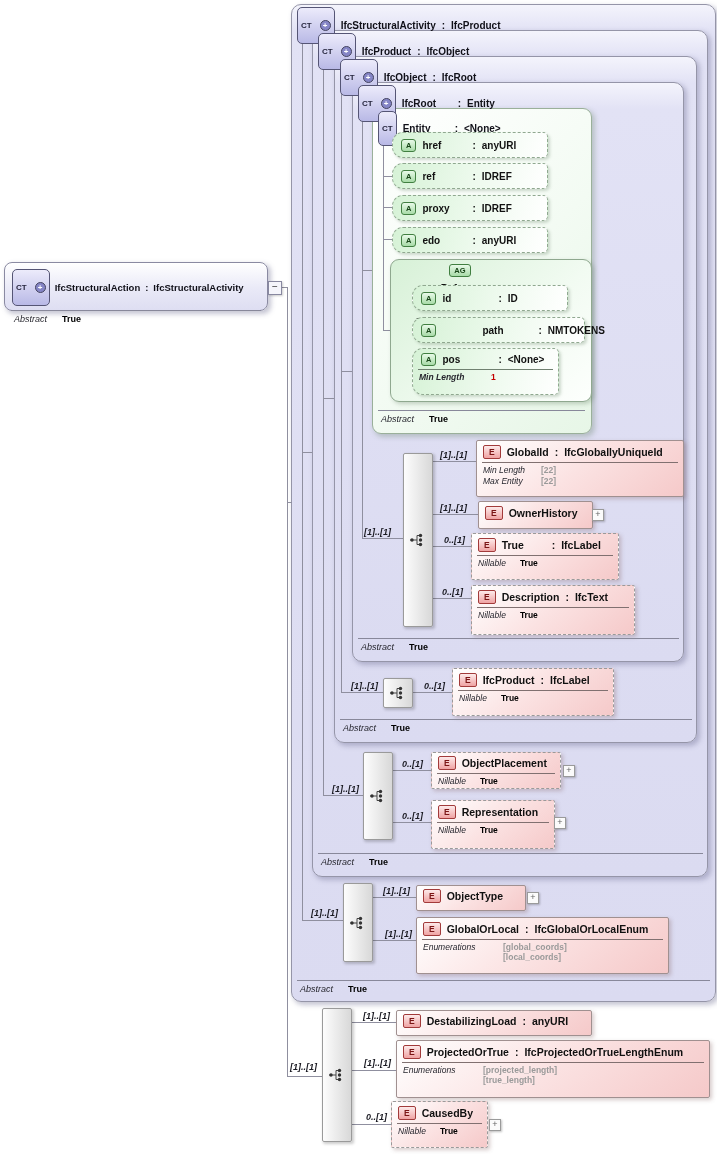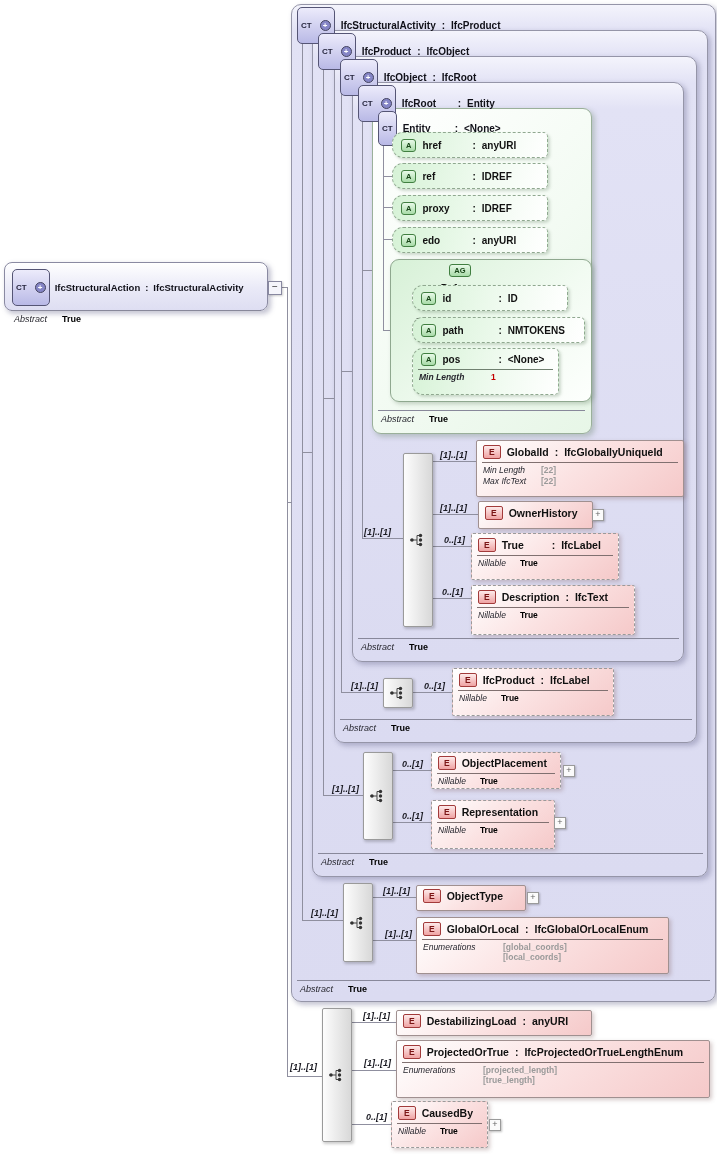--- a/index.html
+++ b/index.html
@@ -240,21 +240,21 @@
       <span>instanceAttributes</span>
   </div>
   <div class="attr" style="left:412px; top:285px; width:146px; height:24px;">
     <span class="badge b-a">A</span>
     <span style="min-width:50px;">id</span>
       <span>:</span>
       <span>ID</span>
   </div>
   <div class="attr" style="left:412px; top:317px; width:163px; height:24px;">
     <span class="badge b-a">A</span>
-    <span style="min-width:50px;">path</span>
+    <span style="min-width:50px;margin-left:40px;">path</span>
       <span>:</span>
       <span>NMTOKENS</span>
   </div>
   <div class="attr" style="left:412px; top:348px; width:145px; height:45px; flex-direction:column; align-items:stretch; padding:0; gap:0;">
     <div style="display:flex; align-items:center; gap:6px; padding:4px 0 2px 8px;">
       <span class="badge b-a">A</span>
       <span style="min-width:50px;">pos</span>
         <span>:</span>
         <span>&lt;None&gt;</span>
     </div>
@@ -331,21 +331,21 @@
       <span>GlobalId</span>
         <span>:</span>
         <span>IfcGloballyUniqueId</span>
     </div>
     <div class="efoot col">
       <div class="frow">
           <span class="flabel">Min Length</span>
           <span class="fval">[22]</span>
         </div>
       <div class="frow">
-          <span class="flabel">Max IfcText</span>
+          <span class="flabel">Max Entity</span>
           <span class="fval">[22]</span>
         </div>
     </div>
   </div>
 
   <div class="ebox" style="left:478px; top:501px; width:113px; height:26px;">
     <div class="ehdr">
       <span class="badge b-e">E</span>
       <span>OwnerHistory</span>
     </div>

